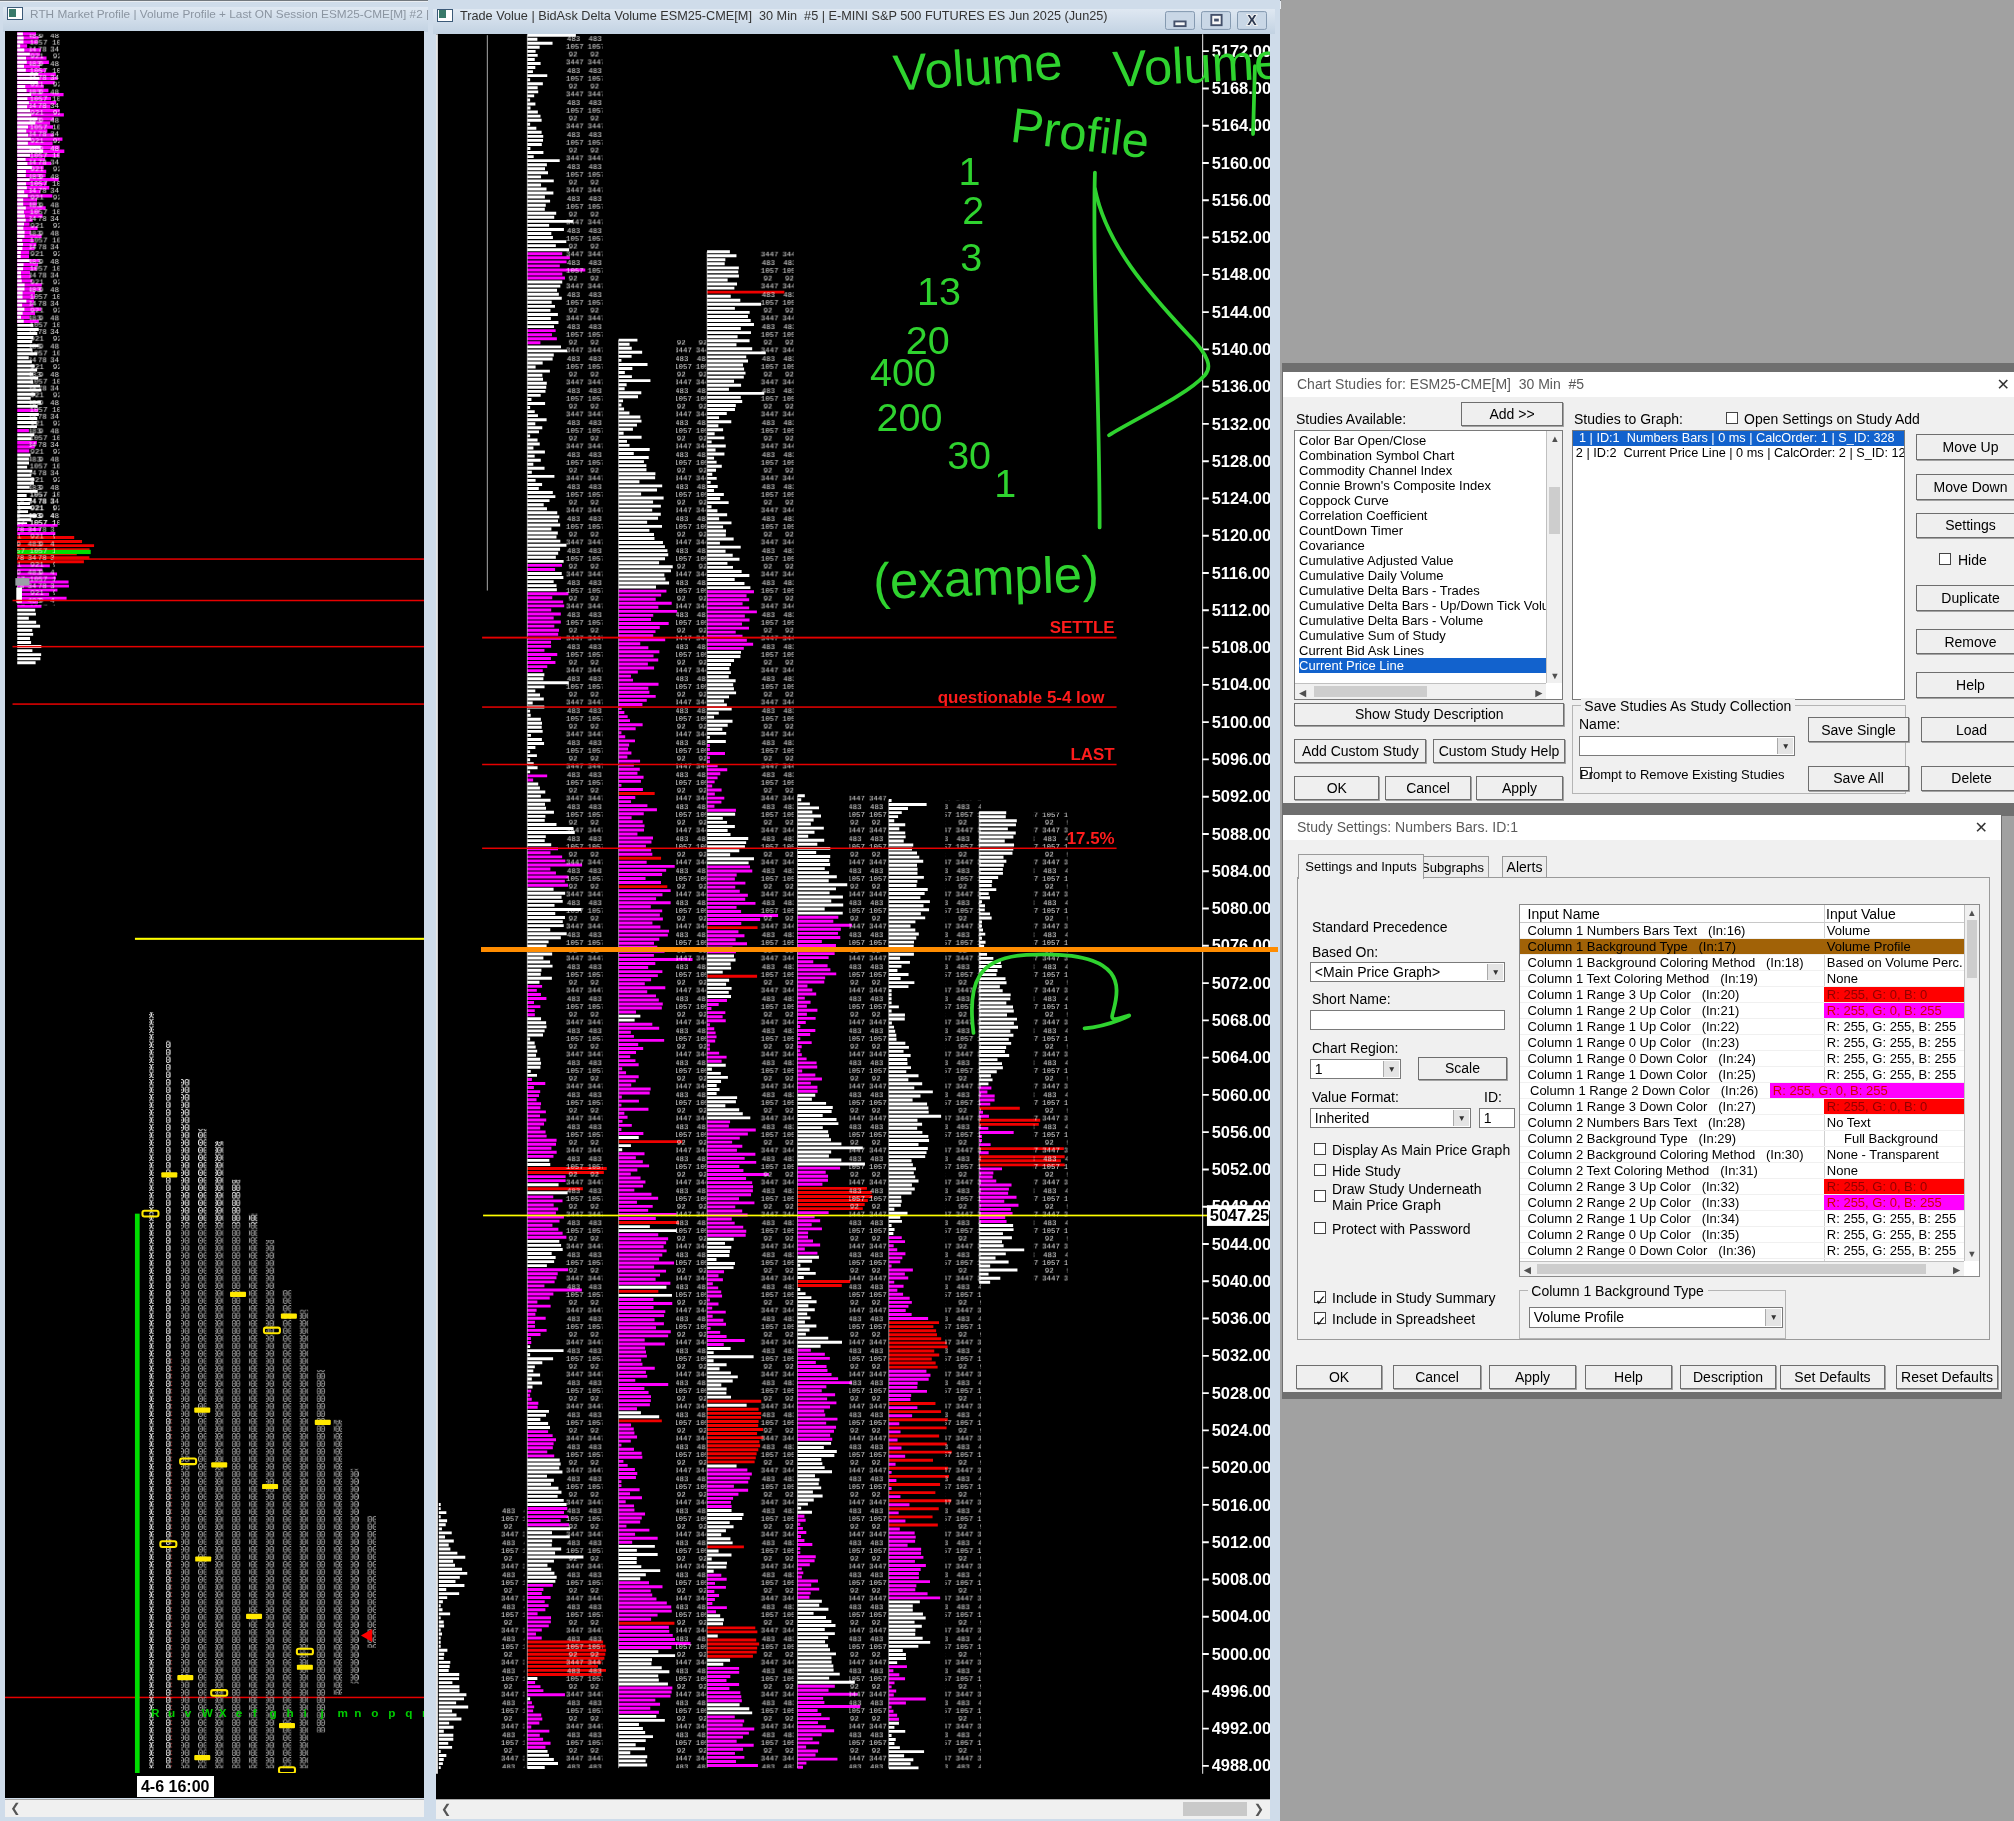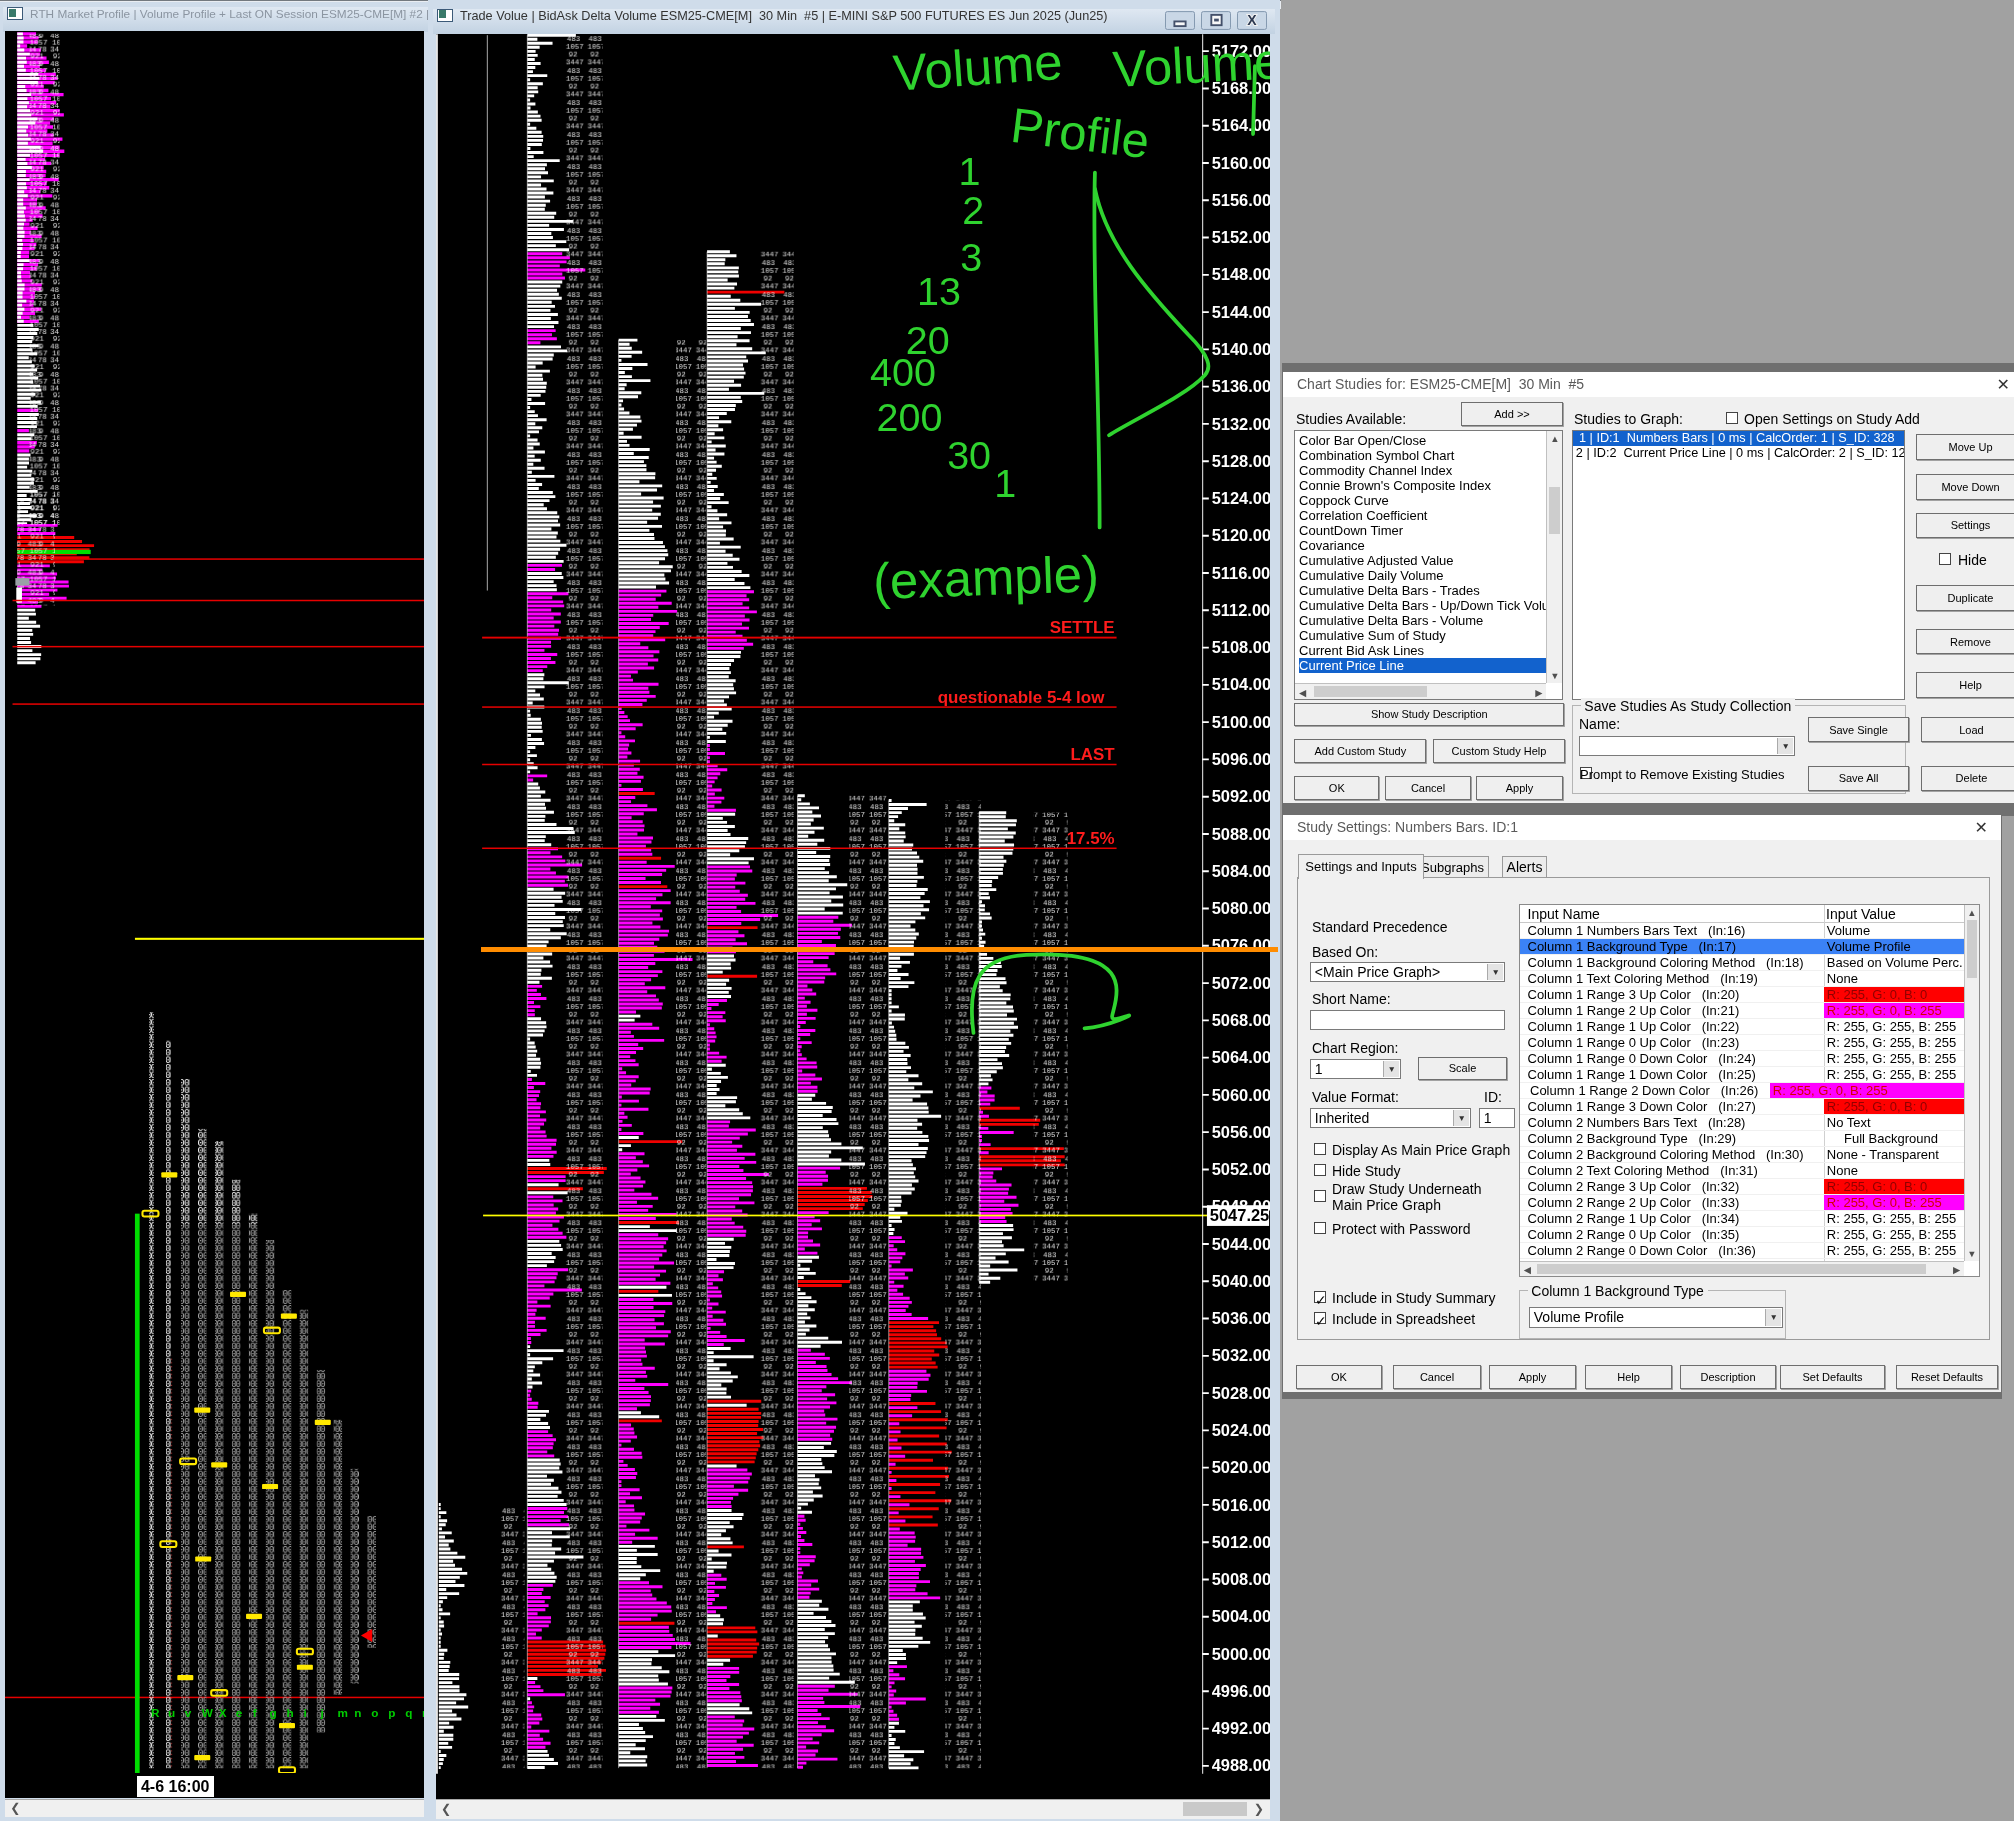--- a/index.html
+++ b/index.html
@@ -5,21 +5,21 @@
 body{background:#a1a1a1;font-family:"Liberation Sans",sans-serif;position:relative}
 .abs{position:absolute}
 .win{position:absolute;background:#cfdcea}
 .tb{position:absolute;left:2.8px;right:2.8px;height:24.5px;background:linear-gradient(#dfe8f2,#c2d2e2);font-size:12.7px;color:#333;white-space:nowrap;overflow:hidden}
 .tb .ic{display:inline-block;width:16px;height:13px;background:#fff;border:1.9px solid #3c5a78;vertical-align:-1.9px;margin:0 6.6px 0 4.7px;position:relative}
 .tb .ic::after{content:"";position:absolute;left:0.9px;top:0.9px;width:6.6px;height:7.5px;background:#3a7a6a}
 .blk{position:absolute;background:#000}
 .scroll{position:absolute;background:#f0f0f0;border-top:0.9px solid #a8a8a8;color:#555;font-size:12.2px}
 .dlg{position:absolute;background:#f0f0f0;border-left:0.9px solid #6f6f6f;border-right:0.9px solid #6f6f6f;font-size:14px;color:#000}
 .dtb{position:absolute;left:0;right:0;top:0;height:25.4px;background:#fff;color:#5a5a5a;font-size:14px;line-height:25.4px;padding-left:14px}
-.btn{position:absolute;background:#efefef;border:0.9px solid #6e6e6e;box-shadow:0.9px 0.9px 0 #999;font-size:11px;color:#000;text-align:center;font-family:"Liberation Sans",sans-serif}
+.btn{position:absolute;background:#efefef;border:0.9px solid #6e6e6e;box-shadow:0.9px 0.9px 0 #999;font-size:14px;color:#000;text-align:center;font-family:"Liberation Sans",sans-serif}
 .lbl{position:absolute;white-space:nowrap}
 .listbox{position:absolute;background:#fff;border:0.9px solid #7a7a7a}
 .cb{position:absolute;width:12.2px;height:12.2px;background:#fff;border:0.9px solid #444}
 .combo{position:absolute;background:#fff;border:0.9px solid #7a7a7a}
 .combo .ar{position:absolute;right:0.9px;top:0.9px;bottom:0.9px;width:16px;background:#e4e4e4;border-left:0.9px solid #aaa;font-size:8.5px;color:#333;text-align:center;line-height:16px}
 .grp{position:absolute;border:0.9px solid #b4b4b4}
 .grp>span{position:absolute;top:-8.5px;left:7.5px;background:#f0f0f0;padding:0 3.8px}
 .sb{position:absolute;background:#f0f0f0}
 .sbt{position:absolute;background:#cdcdcd}
 .arr{position:absolute;color:#505050;font-size:9.4px;text-align:center}
@@ -390,21 +390,21 @@
     <div class="abs" style="left:0;top:0;right:15px;height:18px;border-bottom:0.9px solid #c8c8c8">
       <span class="abs" style="left:7.5px;top:0.9px">Input Name</span>
       <span class="abs" style="left:306px;top:0.9px">Input Value</span>
     </div>
     <div class="abs" style="left:304px;top:0;width:0.9px;height:356px;background:#d0d0d0"></div>
     <div id="rows" class="abs" style="left:0;top:18px;right:15px;height:338px;font-size:13px">
         <div style="display:flex;height:16px;line-height:16px;white-space:nowrap;border-bottom:0.9px solid #f0f0f0">
           <span style="width:304px;padding-left:7.5px;overflow:hidden">Column 1 Numbers Bars Text&nbsp;&nbsp; (In:16)</span>
           <span style="flex:1;padding-left:2.8px;overflow:hidden">Volume</span>
         </div>
-        <div style="display:flex;height:16px;line-height:16px;white-space:nowrap;background:#3b82f6;border-bottom:0.9px solid #f0f0f0">
+        <div style="display:flex;height:16px;line-height:16px;white-space:nowrap;background:#a16207;border-bottom:0.9px solid #f0f0f0">
           <span style="width:304px;padding-left:7.5px;overflow:hidden">Column 1 Background Type&nbsp;&nbsp; (In:17)</span>
           <span style="flex:1;padding-left:2.8px;overflow:hidden">Volume Profile</span>
         </div>
         <div style="display:flex;height:16px;line-height:16px;white-space:nowrap;border-bottom:0.9px solid #f0f0f0">
           <span style="width:304px;padding-left:7.5px;overflow:hidden">Column 1 Background Coloring Method&nbsp;&nbsp; (In:18)</span>
           <span style="flex:1;padding-left:2.8px;overflow:hidden">Based on Volume Perc.</span>
         </div>
         <div style="display:flex;height:16px;line-height:16px;white-space:nowrap;border-bottom:0.9px solid #f0f0f0">
           <span style="width:304px;padding-left:7.5px;overflow:hidden">Column 1 Text Coloring Method&nbsp;&nbsp; (In:19)</span>
           <span style="flex:1;padding-left:2.8px;overflow:hidden">None</span>

